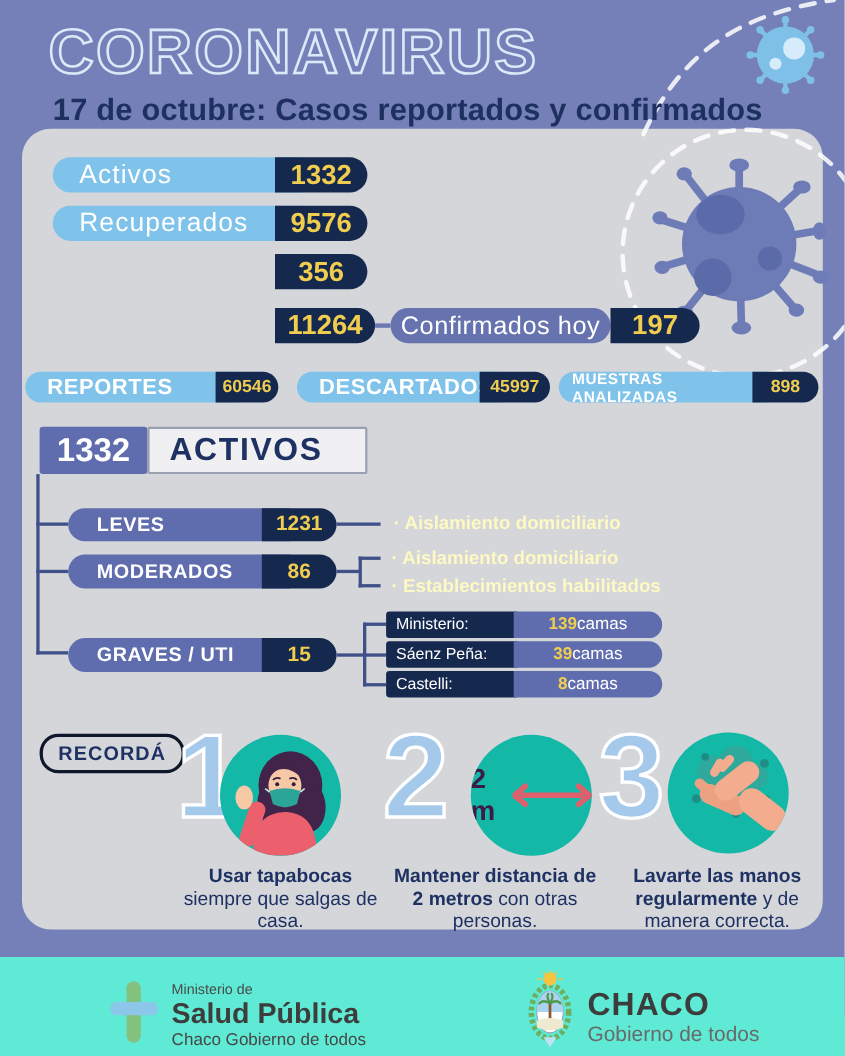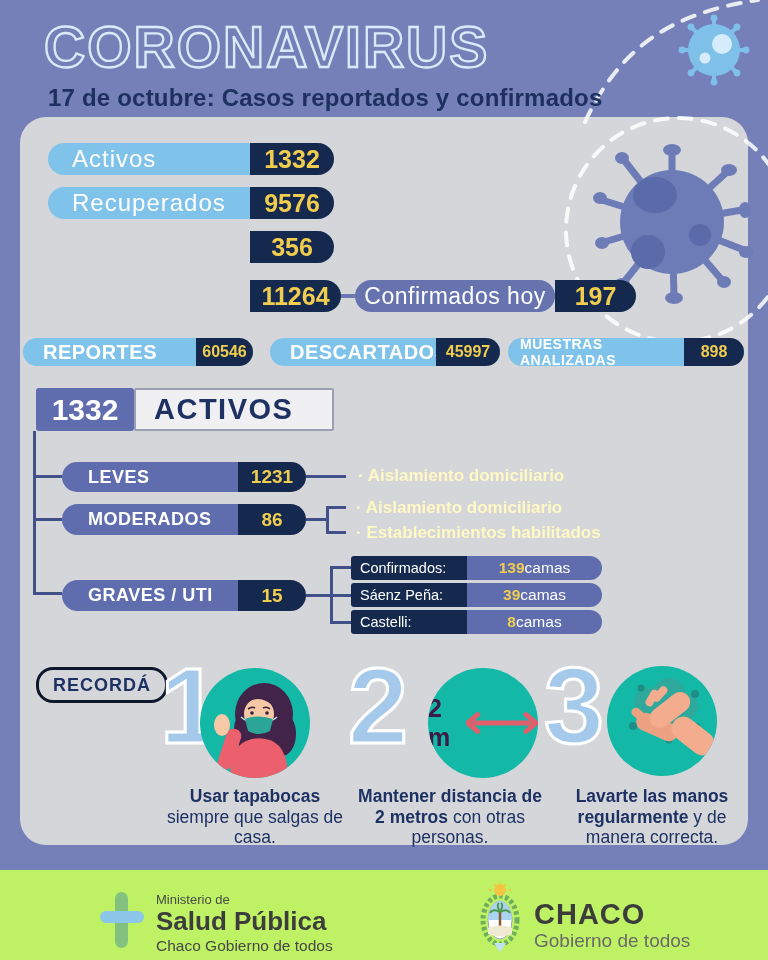--- a/index.html
+++ b/index.html
@@ -3,21 +3,21 @@
 <meta charset="utf-8">
 <style>
   html,body{margin:0;padding:0;}
   .page{position:relative;width:768px;height:960px;background:#7480b7;overflow:hidden;
         font-family:"Liberation Sans",sans-serif;}
   .abs{position:absolute;}
 
   
   .title{left:44px;top:14px;font-size:57px;font-weight:bold;letter-spacing:2px;
          color:transparent;-webkit-text-stroke:2.3px #dbe9f8;}
-  .subtitle{left:48px;top:84px;font-size:24px;font-weight:bold;color:#1d3060;letter-spacing:0.2px;}
+  .subtitle{left:48px;top:84px;font-size:28px;font-weight:bold;color:#1d3060;letter-spacing:0.2px;}
 
   
   .panel{left:20px;top:117px;width:728px;height:728px;background:#d5d6da;border-radius:26px;}
 
   
   .pill{position:absolute;display:flex;align-items:center;}
   .lab-blue{background:#7fc2ea;border-radius:16px 0 0 16px;color:#fff;}
   .val-navy{background:#15294f;border-radius:0 16px 16px 0;color:#f0cd4f;font-weight:bold;justify-content:center;}
   .stat-lab{font-size:24px;padding-left:24px;letter-spacing:1px;}
   .stat-val{font-size:25px;}
@@ -44,21 +44,21 @@
   
   .badge{left:36px;top:667px;width:126px;height:30px;border:3px solid #0f172a;border-radius:17px;
          display:flex;align-items:center;justify-content:center;color:#1d3162;font-weight:bold;font-size:18px;letter-spacing:1px;}
   .big-num{font-size:108px;font-weight:bold;color:#a5c9ea;-webkit-text-stroke:3px #ffffff;line-height:1;}
   .circle{width:110px;height:110px;border-radius:50%;background:#14b8a6;overflow:hidden;display:flex;align-items:center;justify-content:center;flex-direction:row;}
   .caption{width:196px;text-align:center;color:#1d3162;font-size:17.5px;line-height:1.18;}
   .caption b{font-weight:bold;}
   .dist-label{color:#3d1b47;font-weight:bold;font-size:25px;letter-spacing:1px;}
 
   
-  .footer{left:0;top:870px;width:768px;height:90px;background:#bef264;}
+  .footer{left:0;top:870px;width:768px;height:90px;background:#5eead4;}
   .min-small{color:#4a4a4a;font-size:13px;}
   .min-name{color:#3d3d3d;font-size:26px;font-weight:bold;}
   .min-tag{color:#474747;font-size:15.5px;}
   .prov-name{color:#3c3c3c;font-size:29px;font-weight:bold;letter-spacing:1px;}
   .prov-tag{color:#6a6a6a;font-size:19px;}
 </style>
 </head>
 <body>
 
 <div class="page">
@@ -180,21 +180,21 @@
   <div class="note" style="left:356px;top:498px;">· Aislamiento domiciliario</div>
   <div class="note" style="left:356px;top:523px;">· Establecimientos habilitados</div>
 
   <div class="pill sev-lab" style="left:62px;top:580px;width:176px;height:31px;">GRAVES / UTI</div>
   <div class="pill val-navy sev-val" style="left:238px;top:580px;width:68px;height:31px;">15</div>
   <div class="tree-line" style="left:306px;top:594px;width:45px;height:3px;"></div>
   <div class="tree-line" style="left:330px;top:566px;width:3px;height:58px;"></div>
   <div class="tree-line" style="left:330px;top:566px;width:21px;height:3px;"></div>
   <div class="tree-line" style="left:330px;top:621px;width:21px;height:3px;"></div>
 
-  <div class="pill bed-lab" style="left:351px;top:556px;width:112px;height:24px;">Confirmados:</div>
+  <div class="pill bed-lab" style="left:351px;top:556px;width:112px;height:24px;">Ministerio:</div>
   <div class="pill bed-val" style="left:467px;top:556px;width:135px;height:24px;">
     <span class="bed-num">139</span>
       <span> camas</span>
   </div>
   <div class="pill bed-lab" style="left:351px;top:583px;width:112px;height:24px;">Sáenz Peña:</div>
   <div class="pill bed-val" style="left:467px;top:583px;width:135px;height:24px;">
     <span class="bed-num">39</span>
       <span> camas</span>
   </div>
   <div class="pill bed-lab" style="left:351px;top:610px;width:112px;height:24px;">Castelli:</div>

